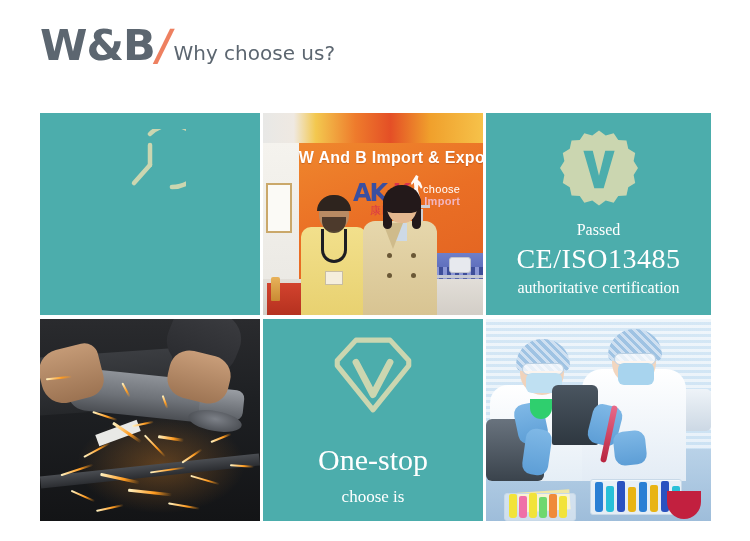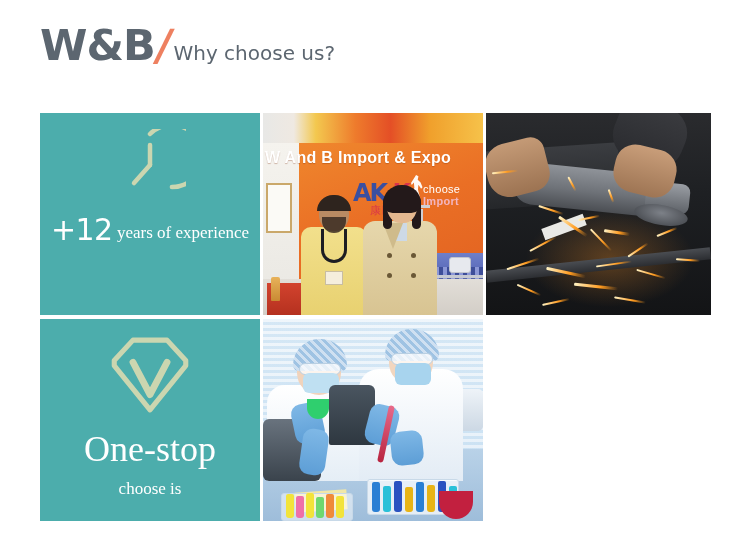--- a/index.html
+++ b/index.html
@@ -108,26 +108,26 @@
   .p3-passed { font-size: 16px; margin-top: 4px; }
   .p3-ce {
     font-size: 28px;
     letter-spacing: 0.5px;
     margin-top: 4px;
     white-space: nowrap;
   }
   .p3-auth { font-size: 16px; margin-top: 3px; white-space: nowrap; }
 
   
-  .p5-title { font-size: 36px; margin-top: 4px; }
+  .p5-title { font-size: 30px; margin-top: 18px; }
   .p5-l2 { font-size: 17px; margin-top: 9px; }
   .p5-l3 { font-size: 17px; margin-top: 9px; }
 
   
-  .photo { position: absolute; inset: 0; }
+  .photo { position: absolute; inset: 0; text-align: right; }
 
   
   .booth-bg {
     position: absolute; inset: 0;
     background:
       linear-gradient(#f4f4f2 0 0) 0 0/100% 14% no-repeat,
       linear-gradient(90deg,#f2c14a,#f07c2e 35%,#e8552b 60%,#f5a623) 0 0/100% 14% no-repeat;
   }
   .booth-top {
     position: absolute; left: 0; top: 0; width: 100%; height: 30px;
@@ -434,24 +434,20 @@
   <div id="grid">
 
     <div class="panel teal">
       <div class="panel-inner">
         <div class="icon-wrap">
           <svg width="72" height="72" viewBox="0 0 72 72" aria-hidden="true">
             <path d="M36 5 A31 31 0 1 1 57.9 58.1" fill="none" stroke="#cbd6b0" stroke-width="4.5" stroke-linecap="round"></path>
             <path d="M36 36 L36 16" fill="none" stroke="#cbd6b0" stroke-width="4.5" stroke-linecap="round"></path>
             <path d="M36 36 L20 54" fill="none" stroke="#cbd6b0" stroke-width="4.5" stroke-linecap="round"></path>
           </svg>
-        </div>
-        <div class="txt line1">
-          <span class="big-num">+12</span>
-          <span>years of experience</span>
         </div>
       </div>
     </div>
 
     <div class="panel">
       <div class="photo booth-bg">
         <div class="booth-top"></div>
         <div class="booth-wall"></div>
         <div class="booth-wall-left"></div>
         <div class="booth-cert"></div>
@@ -489,20 +485,33 @@
             <div class="btn3"></div>
             <div class="btn4"></div>
           <div class="hair2"></div>
             <div class="hair3"></div>
           <div class="head"></div>
             <div class="hair"></div>
         </div>
       </div>
     </div>
 
+    <div class="panel teal">
+      <div class="panel-inner">
+        <div class="icon-wrap">
+          <svg width="78" height="78" viewBox="0 0 100 100" aria-hidden="true">
+            <path fill="#cbd6b0" d="M50 2 L58.6 8.2 L68.8 5.6 L74.7 14.2 L85.2 14.9 L87.5 25.2 L96.4 30.7 L94.4 41.1 L100 50 L94.4 58.9 L96.4 69.3 L87.5 74.8 L85.2 85.1 L74.7 85.8 L68.8 94.4 L58.6 91.8 L50 98 L41.4 91.8 L31.2 94.4 L25.3 85.8 L14.8 85.1 L12.5 74.8 L3.6 69.3 L5.6 58.9 L0 50 L5.6 41.1 L3.6 30.7 L12.5 25.2 L14.8 14.9 L25.3 14.2 L31.2 5.6 L41.4 8.2 Z"></path>
+            <path fill="#4cadac" d="M30 28 L42 28 L50 60 L58 28 L70 28 L56 76 L44 76 Z"></path>
+          </svg>
+        </div>
+        <div class="txt p3-passed">Passed</div>
+        <div class="txt p3-ce">CE/ISO13485</div>
+        <div class="txt p3-auth">authoritative certification</div>
+      </div>
+    </div>
 
     <div class="panel">
       <div class="photo weld-bg">
         <div class="weld-slab"></div>
         <div class="weld-bar"></div>
         <div class="weld-arm"></div>
         <div class="weld-tool"></div>
         <div class="weld-disc"></div>
         <div class="weld-hand-l"></div>
         <div class="weld-hand-r"></div>

